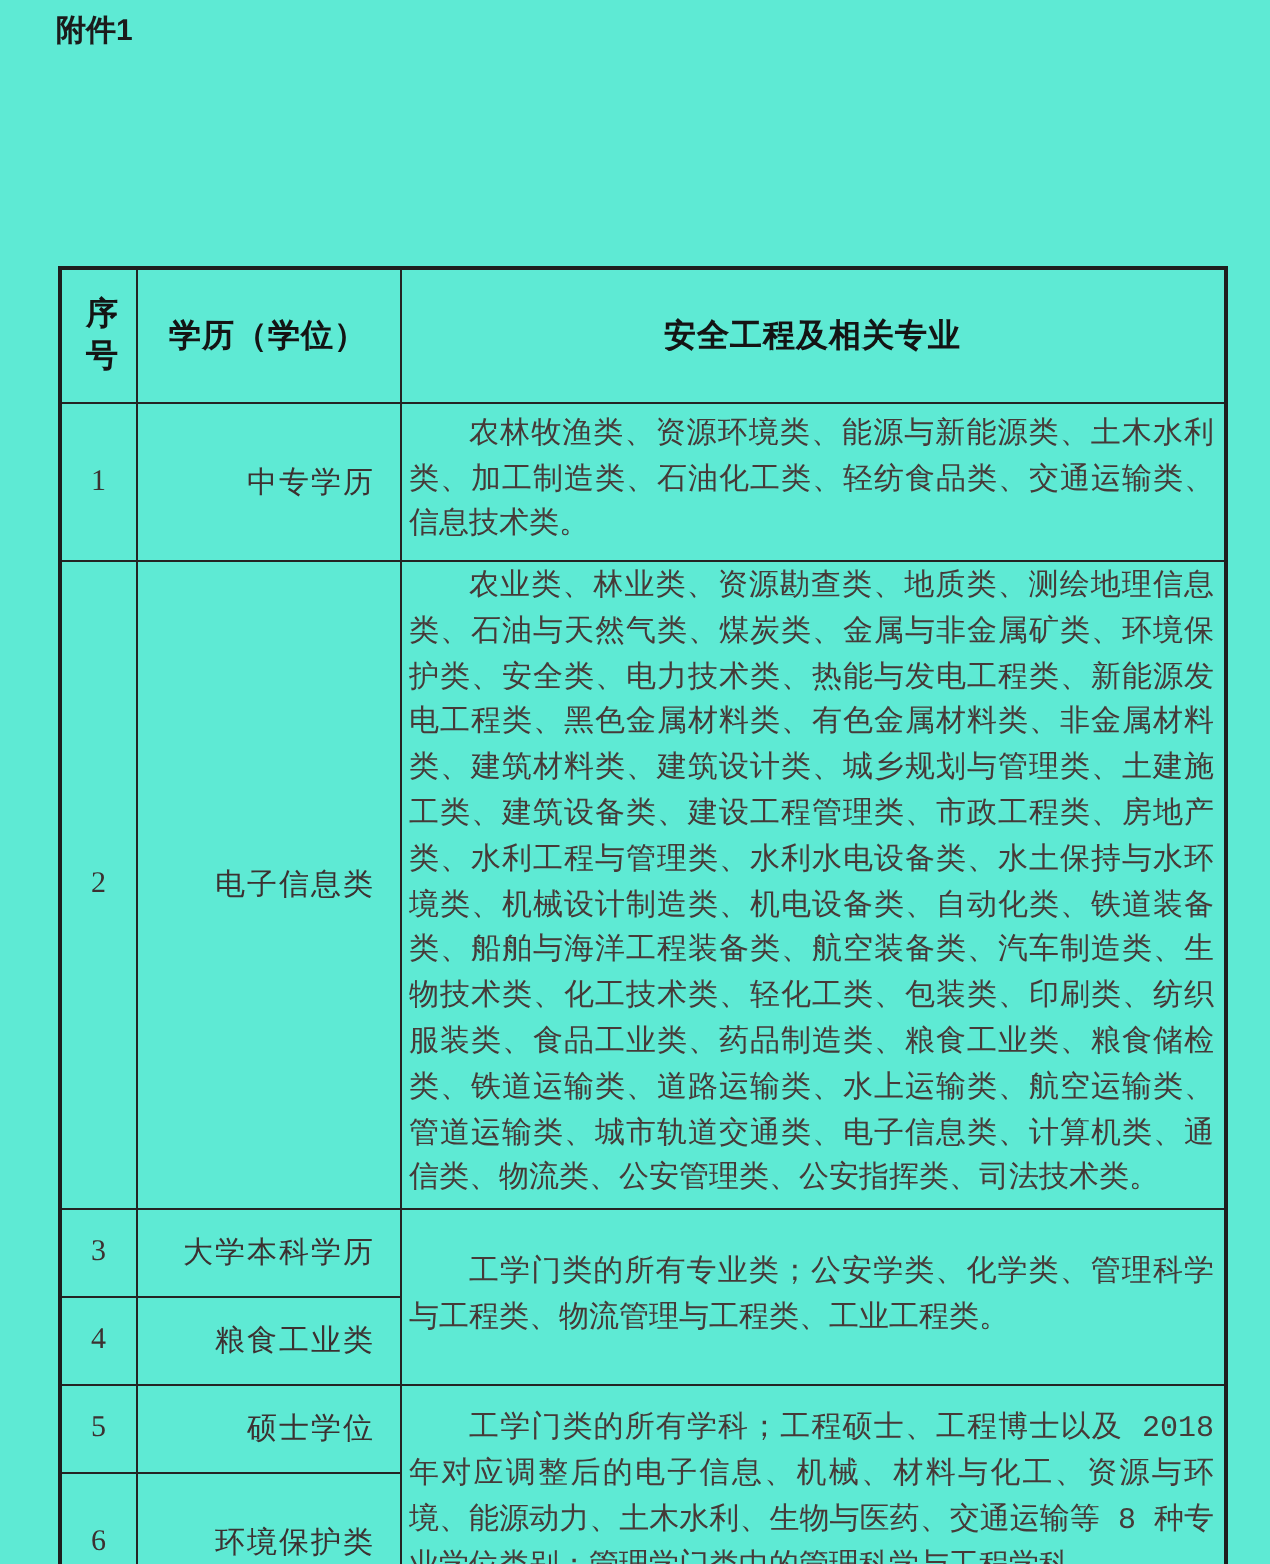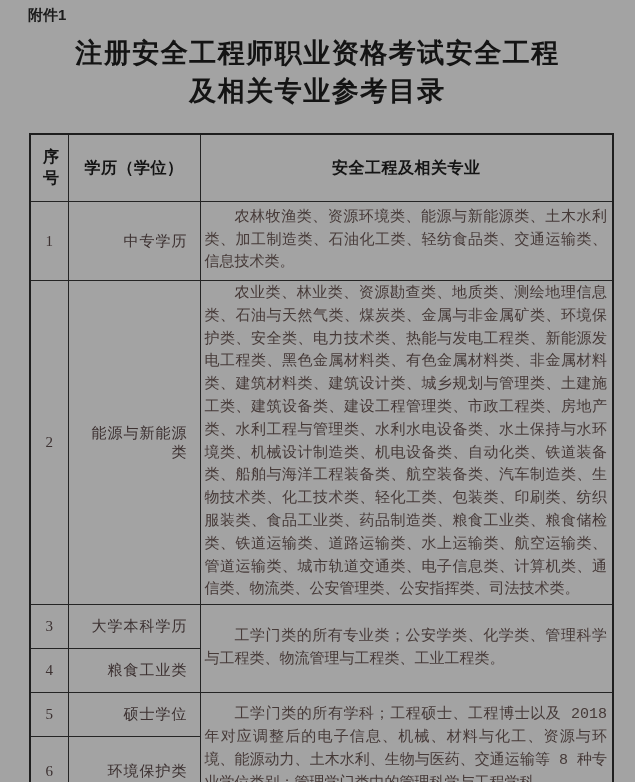--- a/index.html
+++ b/index.html
@@ -1,20 +1,20 @@
 <!DOCTYPE html>
 <html><head>
 <meta charset="utf-8">
 <style>
   html,body { margin:0; padding:0; background:#ffffff; }
   .page {
     position:relative;
     width:635px;
     height:782px;
-    background:#a3a3a3;
+    background:#5eead4;
     font-family:"Liberation Serif","DejaVu Serif",serif;
     overflow:hidden;
   }
   .attachment {
     position:absolute;
     left:28px;
     top:6px;
     font-family:"Liberation Sans","DejaVu Sans",sans-serif;
     font-weight:bold;
     font-size:15px;
@@ -92,24 +92,20 @@
     white-space:nowrap;
   }
 </style>
 </head>
 <body>
 
 <div class="page">
 
   <div class="attachment">附件1</div>
 
-  <h1 class="doc-title">
-    <span>注册安全工程师职业资格考试安全工程</span><br>
-    <span>及相关专业参考目录</span>
-  </h1>
 
   <table class="catalog">
     <colgroup>
       <col class="col-no">
       <col class="col-deg">
       <col class="col-maj">
     </colgroup>
     <tbody>
         <tr style="height:38px;">
       <th>序号</th>
@@ -118,21 +114,21 @@
     </tr>
     <tr style="height:79px;">
       <td class="cell-no">1</td>
       <td class="cell-degree">中专学历</td>
       <td class="cell-majors">
         <p>农林牧渔类、资源环境类、能源与新能源类、土木水利类、加工制造类、石油化工类、轻纺食品类、交通运输类、信息技术类。</p>
       </td>
     </tr>
     <tr style="height:319px;">
       <td class="cell-no">2</td>
-      <td class="cell-degree">能源与新能源类</td>
+      <td class="cell-degree">电子信息类</td>
       <td class="cell-majors">
         <p>农业类、林业类、资源勘查类、地质类、测绘地理信息类、石油与天然气类、煤炭类、金属与非金属矿类、环境保护类、安全类、电力技术类、热能与发电工程类、新能源发电工程类、黑色金属材料类、有色金属材料类、非金属材料类、建筑材料类、建筑设计类、城乡规划与管理类、土建施工类、建筑设备类、建设工程管理类、市政工程类、房地产类、水利工程与管理类、水利水电设备类、水土保持与水环境类、机械设计制造类、机电设备类、自动化类、铁道装备类、船舶与海洋工程装备类、航空装备类、汽车制造类、生物技术类、化工技术类、轻化工类、包装类、印刷类、纺织服装类、食品工业类、药品制造类、粮食工业类、粮食储检类、铁道运输类、道路运输类、水上运输类、航空运输类、管道运输类、城市轨道交通类、电子信息类、计算机类、通信类、物流类、公安管理类、公安指挥类、司法技术类。</p>
       </td>
     </tr>
     <tr style="height:34px;">
       <td class="cell-no">3</td>
       <td class="cell-degree">大学本科学历</td>
       <td class="cell-majors" rowspan="2">
         <p>工学门类的所有专业类；公安学类、化学类、管理科学与工程类、物流管理与工程类、工业工程类。</p>
       </td>

